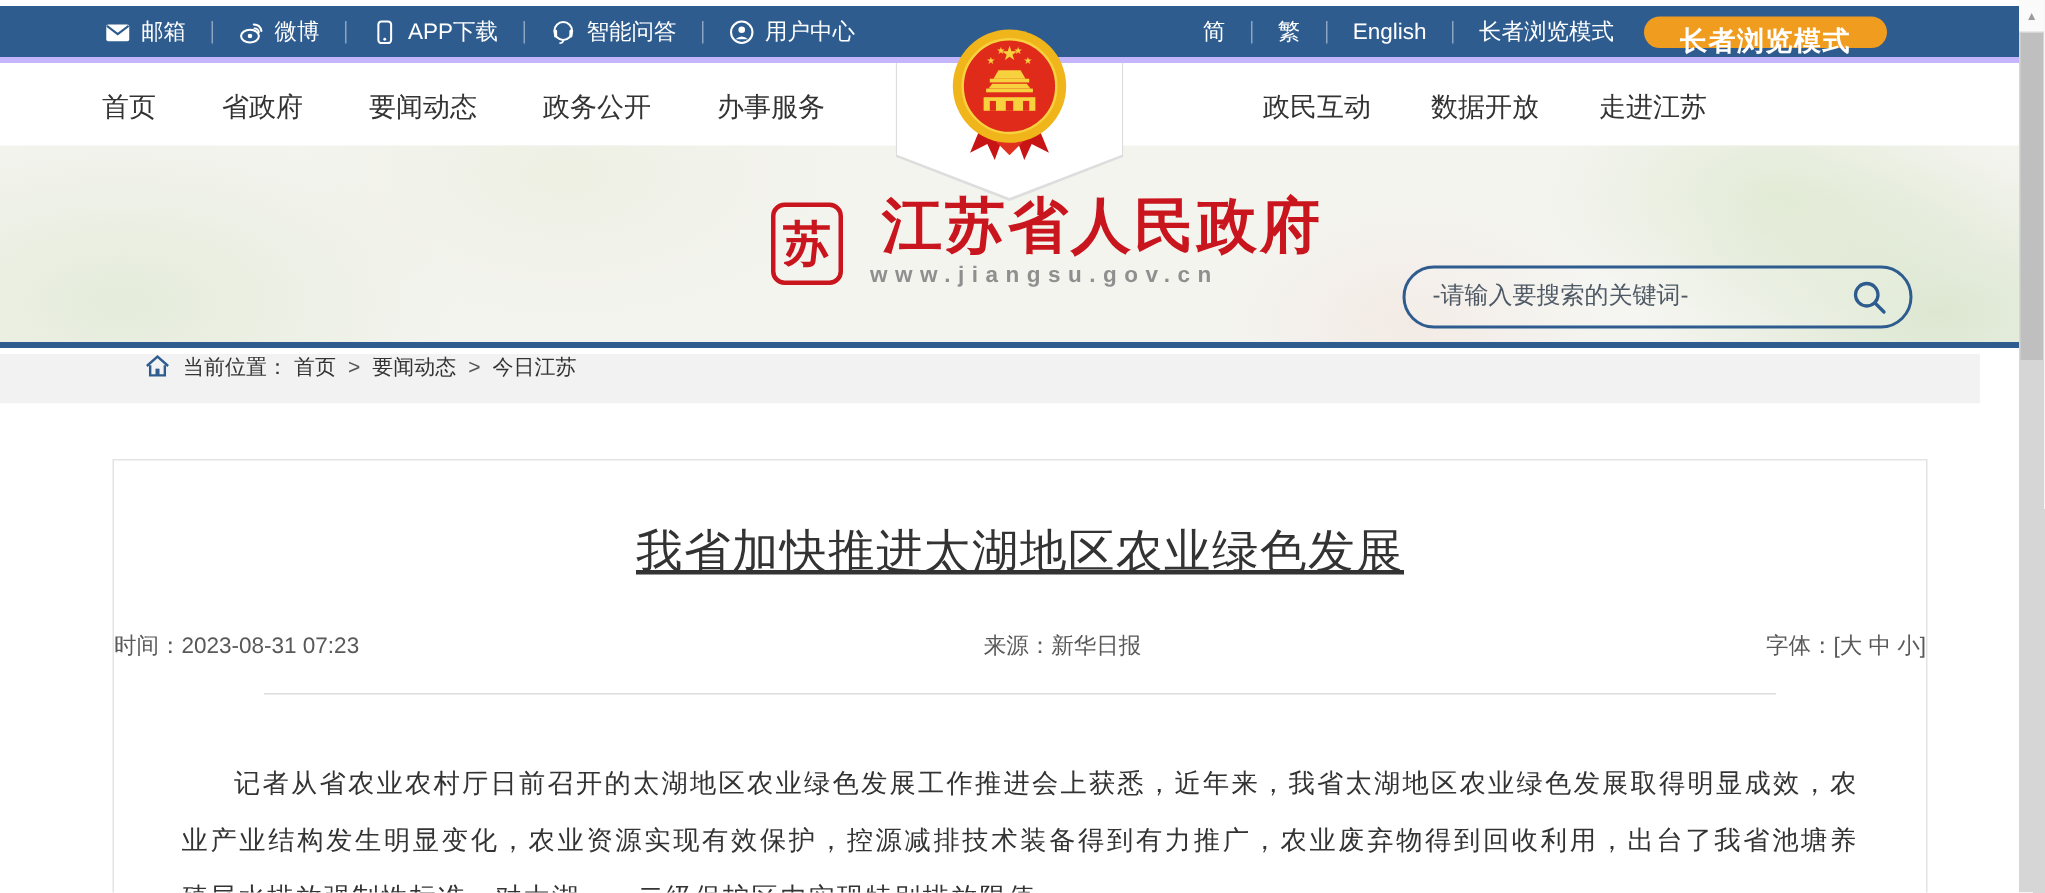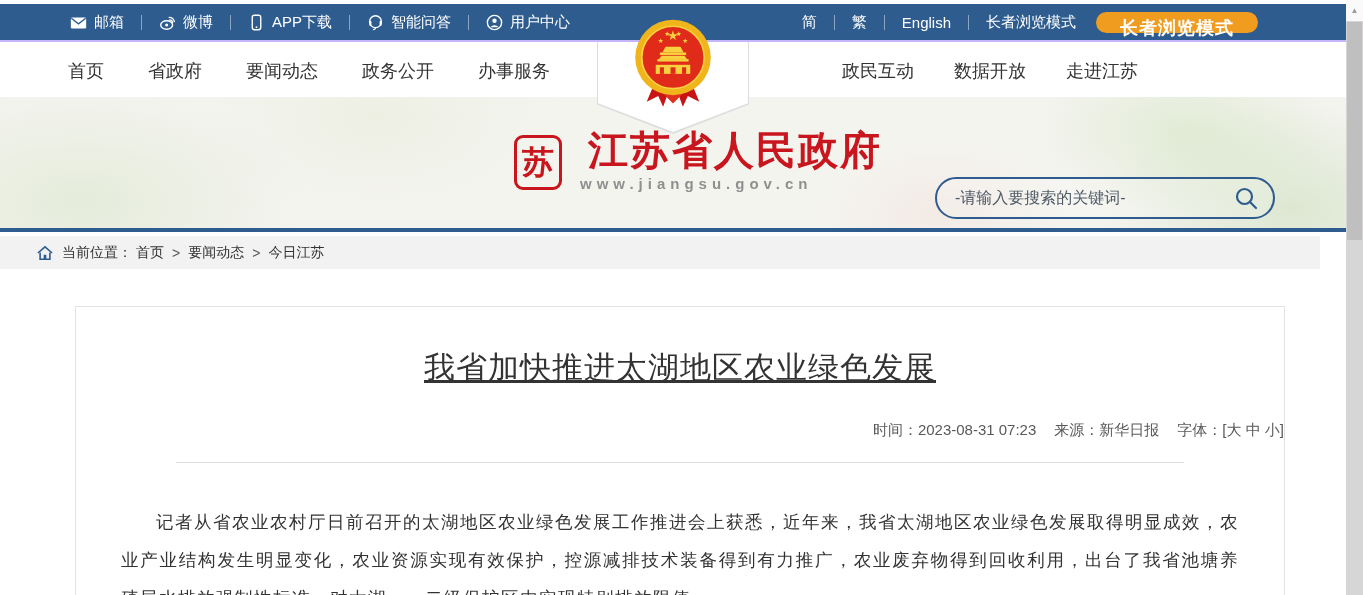--- a/index.html
+++ b/index.html
@@ -5,21 +5,21 @@
   * { margin:0; padding:0; box-sizing:border-box; }
   html,body { width:1363px; height:595px; overflow:hidden; background:#fff;
     font-family:"Liberation Sans","DejaVu Sans",sans-serif; }
   .page { position:relative; width:1363px; height:595px; }
 
   
   .chrome-strip { position:absolute; left:0; top:0; width:1363px; height:4px; background:#fff; }
 
   
   .topbar { position:absolute; left:0; top:4px; width:1346px; height:38px;
-    background:#2e5c8f; border-bottom:2px solid #c4b5fd;
+    background:#2e5c8f; border-bottom:4px solid #c4b5fd;
     display:flex; align-items:center; padding:0 88px 0 70px; color:#fff; }
   .tb-left { display:flex; align-items:center; }
   .tb-item { display:flex; align-items:center; gap:7px; font-size:15px; color:#fff; cursor:pointer; }
   .tb-sep { width:1px; height:15px; background:rgba(255,255,255,.45); margin:0 17px; }
   .tb-right { margin-left:auto; display:flex; align-items:center; }
   .tb-link { font-size:15px; color:#fff; cursor:pointer; }
   .elder-btn { margin-left:20px; background:#f09c1e; color:#fff; font-size:18px; font-weight:bold;
     border:none; border-radius:17px; padding:6px 24px; height:21px; line-height:21px; cursor:pointer;
     letter-spacing:1px; }
   .icon16 { width:17px; height:17px; display:block; }
@@ -59,33 +59,33 @@
   .search-box { position:absolute; left:935px; top:80px; width:340px; height:42px;
     border:2px solid #2e5c8f; border-radius:22px; display:flex; align-items:center;
     padding:0 14px 0 18px; background:rgba(255,255,255,.15); }
   .search-input { flex:1; border:none; outline:none; background:transparent; font-size:16px;
     color:#333; font-family:inherit; }
   .search-input::placeholder { color:#4f5a66; opacity:1; }
   .search-icon { width:26px; height:26px; cursor:pointer; flex:none; }
 
   
   .crumb-bar { position:absolute; left:0; top:236px; width:1320px; height:33px; background:#f2f2f2;
-    display:flex; align-items:center; padding-left:36px; font-size:14px; color:#333; }
+    display:flex; padding-left:96px; font-size:14px; color:#333; }
   .crumb-home { width:18px; height:16px; margin-right:8px; }
   .crumb-label { color:#333; margin-right:4px; }
   .crumb-link { color:#333; cursor:pointer; }
   .crumb-sep { margin:0 8px; color:#555; }
 
   
   .content-bg { position:absolute; left:0; top:269px; width:1346px; height:326px; background:#fff; }
   .card { position:absolute; left:75px; top:306px; width:1210px; height:330px;
     background:#fff; border:1px solid #e3e3e3; }
   .article-title { margin-top:40px; text-align:center; font-size:31px; color:#333;
     letter-spacing:1px; font-weight:500;text-decoration:underline; }
-  .article-meta { margin-top:32px; display:flex; justify-content:flex-end; gap:18px;
+  .article-meta { margin-top:32px; display:flex; justify-content:space-between; gap:18px;
     font-size:15px; color:#595959; }
   .meta-item { white-space:nowrap; }
   .font-size-ctl { cursor:pointer; }
   .meta-divider { margin:22px 100px 0; border-top:1px solid #dcdcdc; }
   .article-body { margin:40px 45px 0; font-size:17.5px; color:#333; line-height:38px;
     text-align:justify; text-justify:inter-character; text-indent:2em; letter-spacing:1.5px; }
 
   
   .scrollbar { position:absolute; right:0; top:0; width:17px; height:595px; background:#d6d6d6; }
   .sb-btn { position:absolute; left:0; top:0; width:17px; height:21px; background:#fafafa;

